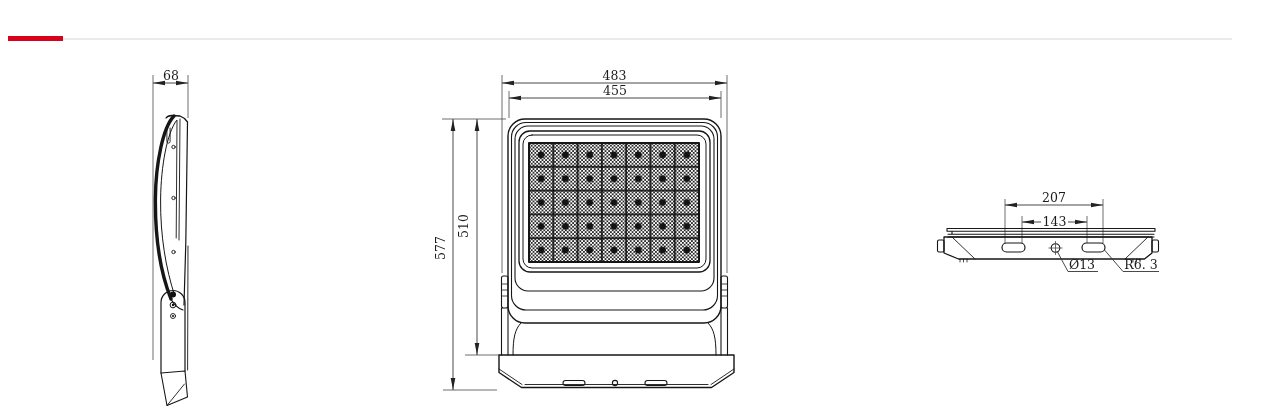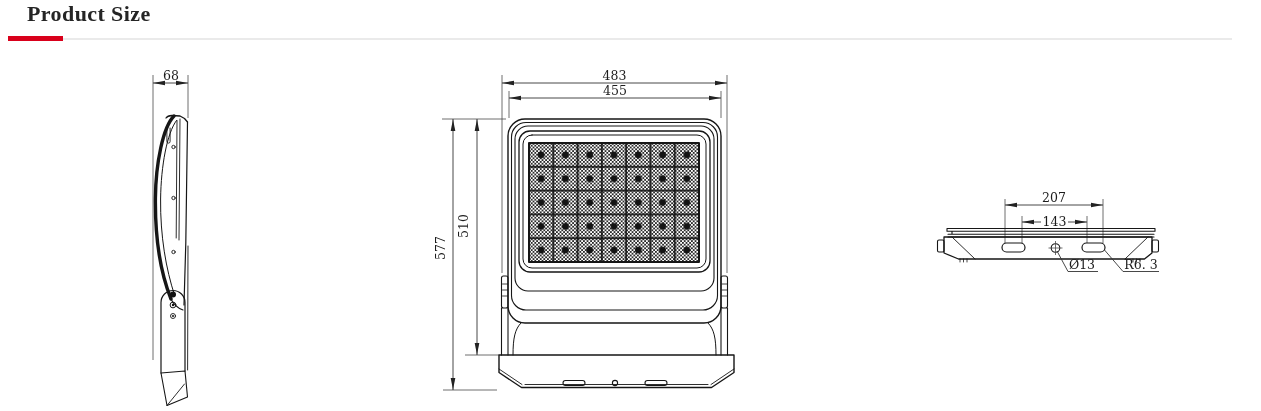--- a/index.html
+++ b/index.html
@@ -16,21 +16,20 @@
   .body-ln{stroke:#161616;fill:none;stroke-linecap:round;stroke-linejoin:round;}
   .ext{stroke:#4a4a4a;stroke-width:.8;fill:none;}
   .dline{stroke:#333;stroke-width:.9;fill:none;}
   .dimtxt{font-family:"DejaVu Serif",serif;font-size:12.5px;fill:#1c1c1c;}
 </style>
 </head>
 <body>
 
 <div id="canvas">
 
-  <h1 id="page-title">Product Size</h1>
   <div class="divider">
     <div class="line"></div>
     <div class="accent"></div>
   </div>
 
   <svg class="view" style="left:140px;top:58px" width="112" height="352" viewBox="0 0 112 352">
     <defs>
       <marker id="ahS" viewBox="0 0 12 6" refX="12" refY="3" markerWidth="12" markerHeight="6" markerUnits="userSpaceOnUse" orient="auto-start-reverse">
         <path d="M0,0.7 L12,3 L0,5.3 Z" fill="#222"></path>
       </marker>

